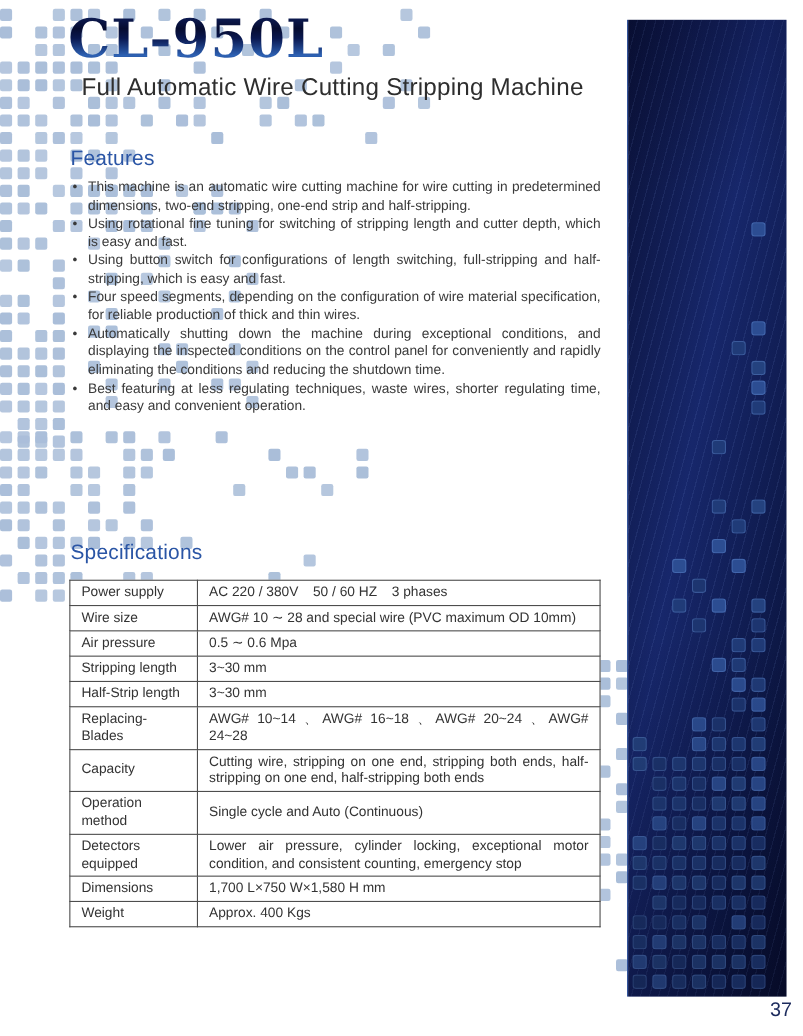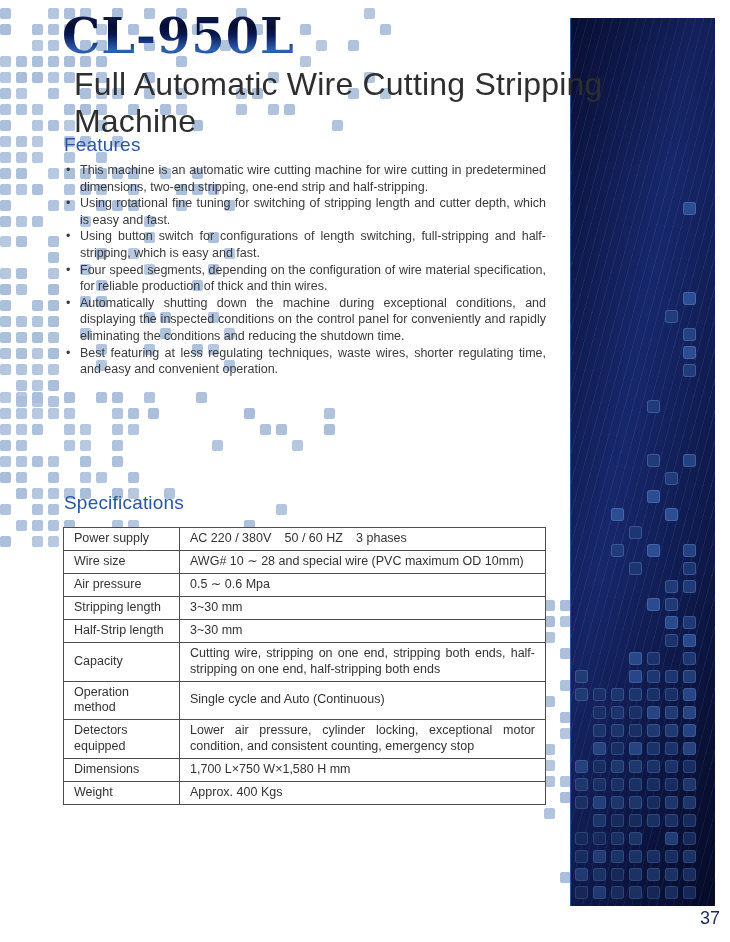--- a/index.html
+++ b/index.html
@@ -41,21 +41,21 @@
     position: absolute; left: 62px; top: 8px;
     font-family: "DejaVu Serif", serif;
     font-weight: bold; font-size: 48px; letter-spacing: 1px;
     color: #0a1440;
     background: linear-gradient(180deg, #13276e 0%, #060c30 32%, #0a1850 48%, #2e62b4 76%, #0a1c50 100%);
     -webkit-background-clip: text; background-clip: text;
     -webkit-text-fill-color: transparent;
   }
   .subtitle {
     position: absolute; left: 74px; top: 66px;
-    font-size: 32px; color: #2e2e2e; letter-spacing: 0.2px;
+    font-size: 22px; color: #2e2e2e; letter-spacing: 0.2px;
   }
   .sec-heading {
     position: absolute; left: 64px;
     font-size: 19px; color: #2a55a5; letter-spacing: 0.2px;
   }
   #features-heading { top: 134px; }
   #spec-heading { top: 492px; }
 
   ul.features {
     position: absolute; left: 64px; top: 162px; width: 482px;
@@ -516,20 +516,24 @@
           </tr>
           <tr>
             <td class="lbl">Stripping length</td>
             <td class="val">3~30 mm</td>
           </tr>
           <tr>
             <td class="lbl">Half-Strip length</td>
             <td class="val">3~30 mm</td>
           </tr>
           <tr>
+            <td class="lbl">Replacing-Blades</td>
+            <td class="val">AWG# 10~14 、AWG# 16~18 、AWG# 20~24 、AWG# 24~28</td>
+          </tr>
+          <tr>
             <td class="lbl">Capacity</td>
             <td class="val">Cutting wire, stripping on one end, stripping both ends, half-stripping on one end, half-stripping both ends</td>
           </tr>
           <tr>
             <td class="lbl">Operation method</td>
             <td class="val">Single cycle and Auto (Continuous)</td>
           </tr>
           <tr>
             <td class="lbl">Detectors equipped</td>
             <td class="val">Lower air pressure, cylinder locking, exceptional motor condition, and consistent counting, emergency stop</td>

